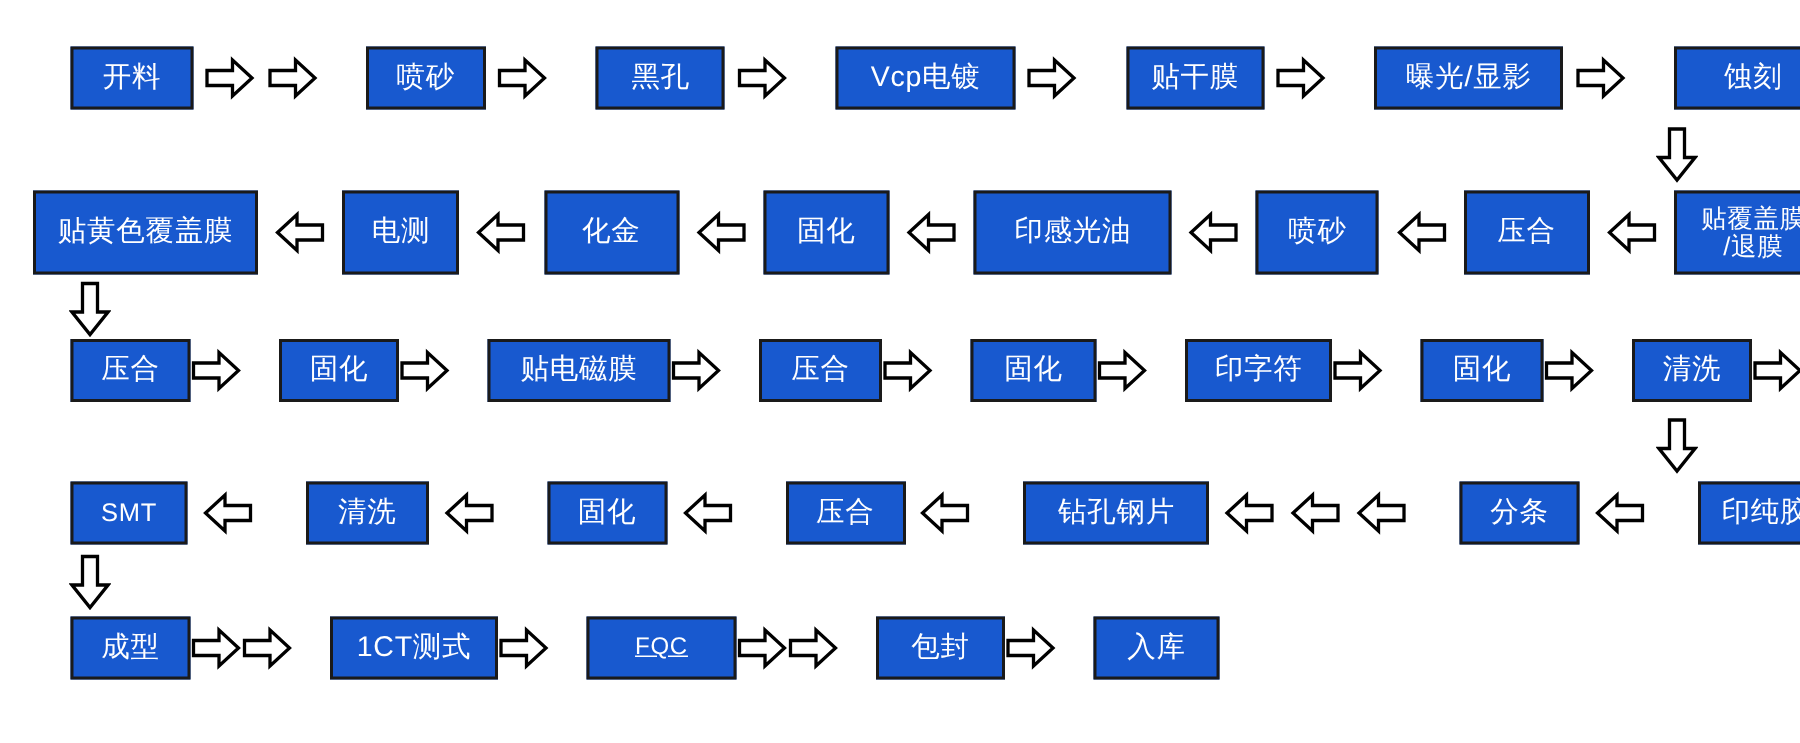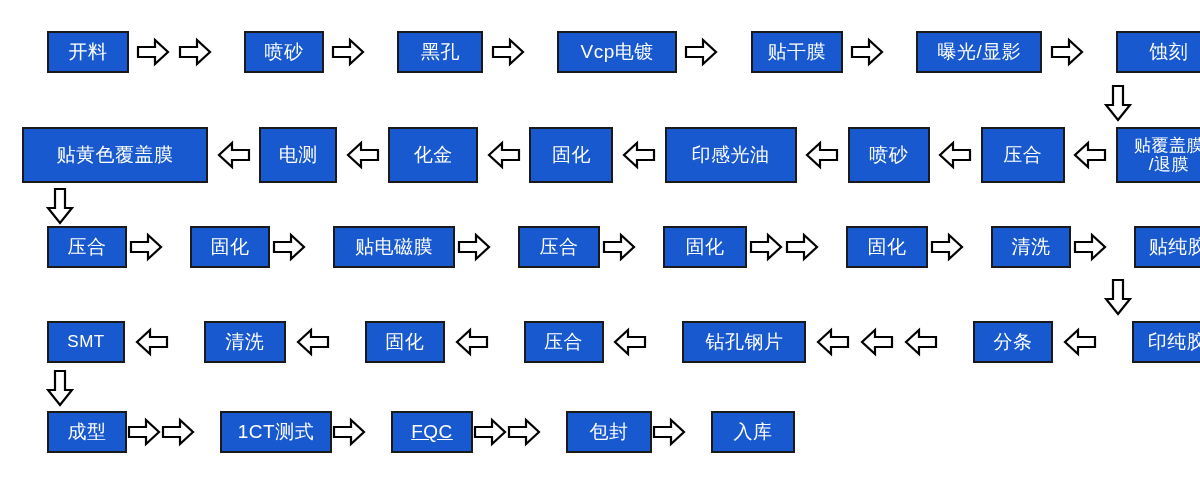--- a/index.html
+++ b/index.html
@@ -119,21 +119,21 @@
     <div class="node h1" style="width:106px">蚀刻</div>
   </div>
 
   <div class="varrow" style="left:1104px; top:84px;">
     <svg viewBox="0 0 28 38">
         <polygon class="shape-stroke" points="9,2 19,2 19,21 26,21 14,36 2,21 9,21"></polygon>
       </svg>
   </div>
 
   <div class="row row-rtl" style="top: 127px; padding-left: 22px; padding-right: 28px; justify-content: space-between;">
-    <div class="node h2" style="width:186px">贴黄色覆盖膜</div>
+    <div class="node h2" style="width:150px">贴黄色覆盖膜</div>
     <div class="harrow">
         <svg viewBox="0 0 34 30">
           <polygon class="shape-stroke" points="32,10 15,10 15,3 2,15 15,27 15,20 32,20"></polygon>
         </svg>
       </div>
     <div class="node h2" style="width:78px">电测</div>
     <div class="harrow">
         <svg viewBox="0 0 34 30">
           <polygon class="shape-stroke" points="32,10 15,10 15,3 2,15 15,27 15,20 32,20"></polygon>
         </svg>
@@ -202,20 +202,21 @@
         <svg viewBox="0 0 34 30">
           <polygon class="shape-stroke" points="2,10 19,10 19,3 32,15 19,27 19,20 2,20"></polygon>
         </svg>
       </div>
     <div class="node h1" style="width:84px">固化</div>
     <div class="harrow">
         <svg viewBox="0 0 34 30">
           <polygon class="shape-stroke" points="2,10 19,10 19,3 32,15 19,27 19,20 2,20"></polygon>
         </svg>
       </div>
+    <div class="node h1" style="width:98px">印字符</div>
     <div class="harrow">
         <svg viewBox="0 0 34 30">
           <polygon class="shape-stroke" points="2,10 19,10 19,3 32,15 19,27 19,20 2,20"></polygon>
         </svg>
       </div>
     <div class="node h1" style="width:82px">固化</div>
     <div class="harrow">
         <svg viewBox="0 0 34 30">
           <polygon class="shape-stroke" points="2,10 19,10 19,3 32,15 19,27 19,20 2,20"></polygon>
         </svg>
@@ -302,21 +303,21 @@
         <svg viewBox="0 0 34 30">
           <polygon class="shape-stroke" points="2,10 19,10 19,3 32,15 19,27 19,20 2,20"></polygon>
         </svg>
       </div>
     <div class="node h1" style="width:112px">1CT测式</div>
     <div class="harrow">
         <svg viewBox="0 0 34 30">
           <polygon class="shape-stroke" points="2,10 19,10 19,3 32,15 19,27 19,20 2,20"></polygon>
         </svg>
       </div>
-    <div class="node h1" style="width:82px; font-size:19px;text-decoration:underline;">FQC</div>
+    <div class="node h1" style="width:100px; font-size:16px;text-decoration:underline;">FQC</div>
     <div class="harrow">
         <svg viewBox="0 0 34 30">
           <polygon class="shape-stroke" points="2,10 19,10 19,3 32,15 19,27 19,20 2,20"></polygon>
         </svg>
       </div>
     <div class="harrow">
         <svg viewBox="0 0 34 30">
           <polygon class="shape-stroke" points="2,10 19,10 19,3 32,15 19,27 19,20 2,20"></polygon>
         </svg>
       </div>

